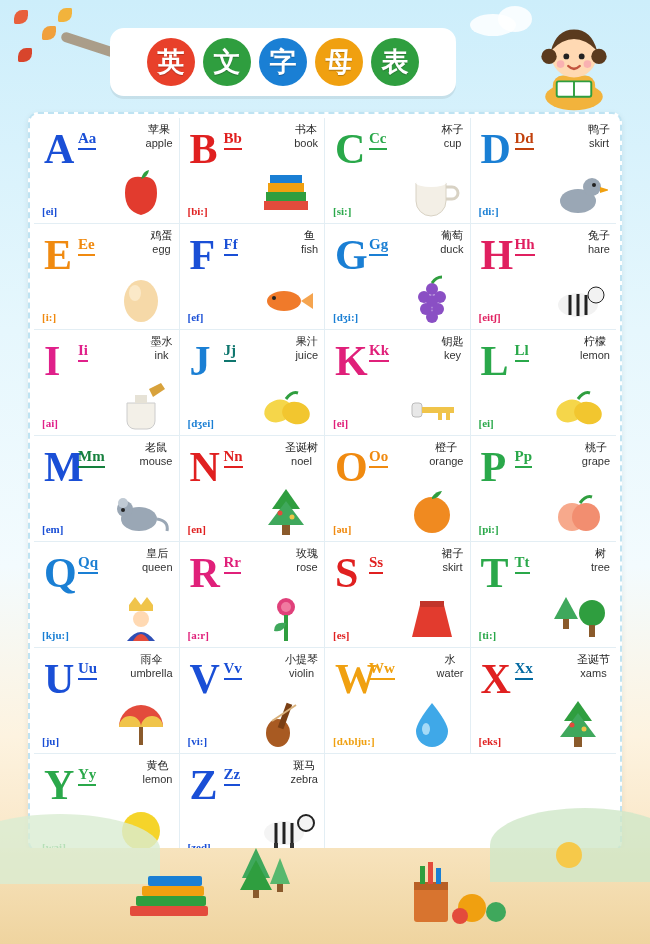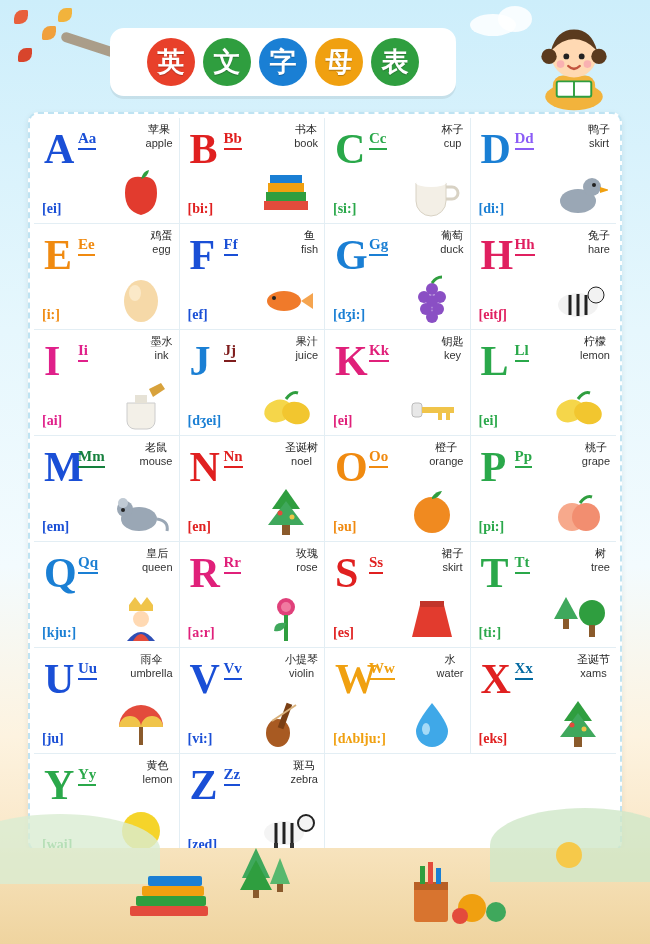--- a/index.html
+++ b/index.html
@@ -74,21 +74,21 @@
     padding-bottom:1px;
   }
   .word{
     position:absolute;right:6px;top:6px;
     text-align:center;line-height:1.15;
   }
   .word .cn{display:block;font-size:11px;color:#222;font-family:"DejaVu Sans","Liberation Sans",sans-serif;}
   .word .en{display:block;font-size:11px;color:#333;}
   .ipa{
     position:absolute;left:8px;bottom:6px;
-    font-size:14px;font-weight:bold;
+    font-size:11px;font-weight:bold;
     font-family:"Liberation Serif",serif;
   }
   .pic{
     position:absolute;right:8px;bottom:4px;width:60px;height:52px;
   }
   
   .alpha-cell{
     grid-column:span 3;
     border-right:none;
     display:flex;align-items:center;justify-content:center;
@@ -208,21 +208,21 @@
           </span>
           <span class="ipa" style="color:#2aa84a">[si:]</span>
           <span class="pic"><svg viewBox="0 0 60 52" width="60" height="52">
               <path d="M14 16 h30 v18 a15 15 0 0 1 -30 0z" fill="#f3efe6" stroke="#d8d2c4"></path>
               <path d="M44 20 h6 a6 6 0 0 1 0 12 h-6" fill="none" stroke="#d8d2c4" stroke-width="3"></path>
               <ellipse cx="29" cy="16" rx="15" ry="4" fill="#fff"></ellipse>
             </svg></span>
         </div>
         <div class="cell">
           <span class="big" style="color:#1a7fd4">D</span>
-          <span class="pair" style="color:#8b5cf6">Dd</span>
+          <span class="pair" style="color:#c2410c">Dd</span>
           <span class="word">
             <span class="cn">鸭子</span>
             <span class="en">skirt</span>
           </span>
           <span class="ipa" style="color:#1a7fd4">[di:]</span>
           <span class="pic"><svg viewBox="0 0 60 52" width="60" height="52">
               <ellipse cx="30" cy="34" rx="18" ry="12" fill="#9aa7b5"></ellipse>
               <circle cx="44" cy="20" r="9" fill="#9aa7b5"></circle>
               <path d="M52 20 l10 3 l-10 3z" fill="#f0a010"></path>
               <circle cx="46" cy="18" r="2" fill="#222"></circle>
@@ -303,21 +303,21 @@
           </span>
           <span class="ipa" style="color:#e0208a">[ai]</span>
           <span class="pic"><svg viewBox="0 0 60 52" width="60" height="52">
               <path d="M16 24 h28 v18 a8 8 0 0 1 -8 8 h-12 a8 8 0 0 1 -8 -8z" fill="#f3f0e8" stroke="#ccc"></path>
               <rect x="24" y="16" width="12" height="8" fill="#e6e2d6"></rect>
               <path d="M38 10 l12 -6 l4 6 l-12 8z" fill="#d8a23c"></path>
             </svg></span>
         </div>
         <div class="cell">
           <span class="big" style="color:#1a7fd4">J</span>
-          <span class="pair" style="color:#7f1d1d">Jj</span>
+          <span class="pair" style="color:#0f766e">Jj</span>
           <span class="word">
             <span class="cn">果汁</span>
             <span class="en">juice</span>
           </span>
           <span class="ipa" style="color:#1a7fd4">[dʒei]</span>
           <span class="pic"><svg viewBox="0 0 60 52" width="60" height="52">
               <ellipse cx="22" cy="32" rx="14" ry="11" fill="#f5d64a" transform="rotate(-20 22 32)"></ellipse>
               <ellipse cx="40" cy="34" rx="14" ry="11" fill="#f2c62f" transform="rotate(15 40 34)"></ellipse>
               <path d="M30 20 q6 -8 12 -6" stroke="#2f9e3f" stroke-width="3" fill="none"></path>
             </svg></span>

